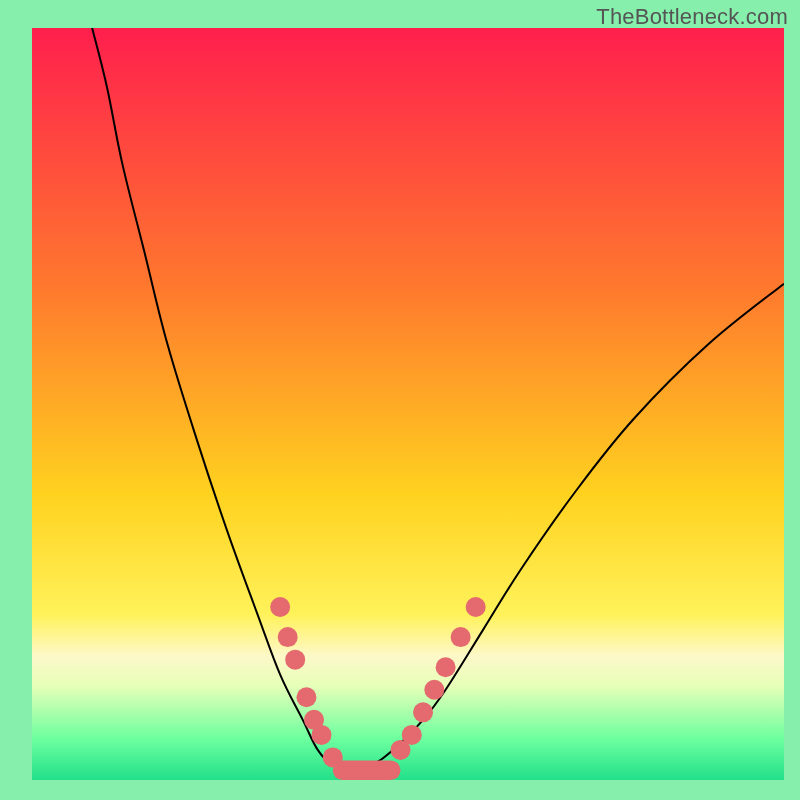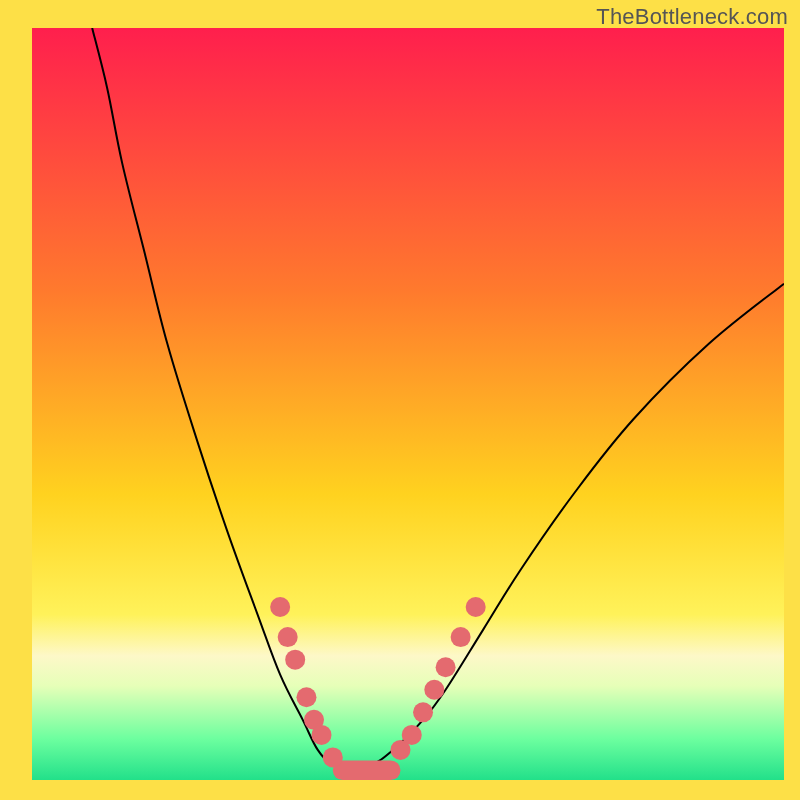--- a/index.html
+++ b/index.html
@@ -8,21 +8,21 @@
     width: 800px;
     height: 800px;
     background: #000;
     font-family: Arial, Helvetica, sans-serif;
     overflow: hidden;
   }
   .stage {
     position: relative;
     width: 800px;
     height: 800px;
-    background: #fde047;
+    background: #86efac;
   }
   .watermark {
     position: absolute;
     top: 4px;
     right: 12px;
     color: #555;
     font-size: 22px;
     font-weight: 500;
     letter-spacing: 0.2px;
     z-index: 10;

